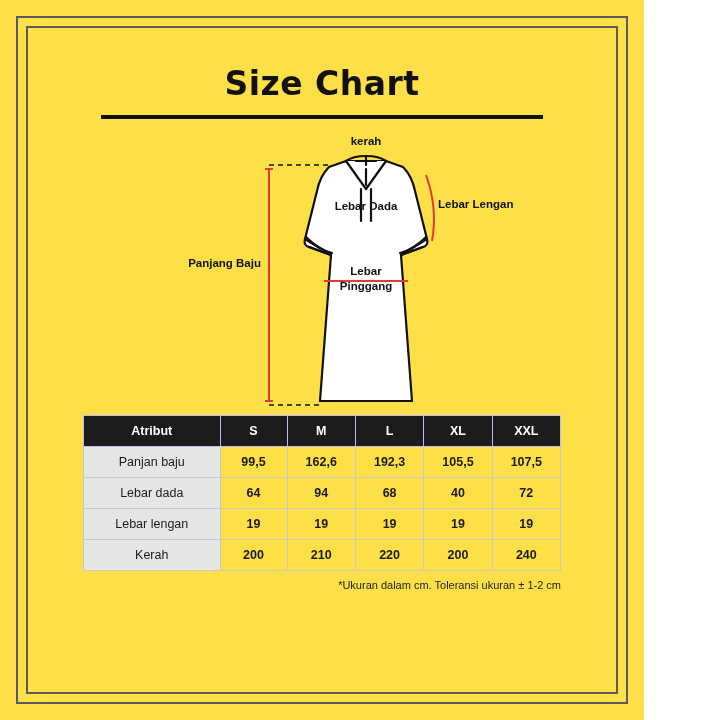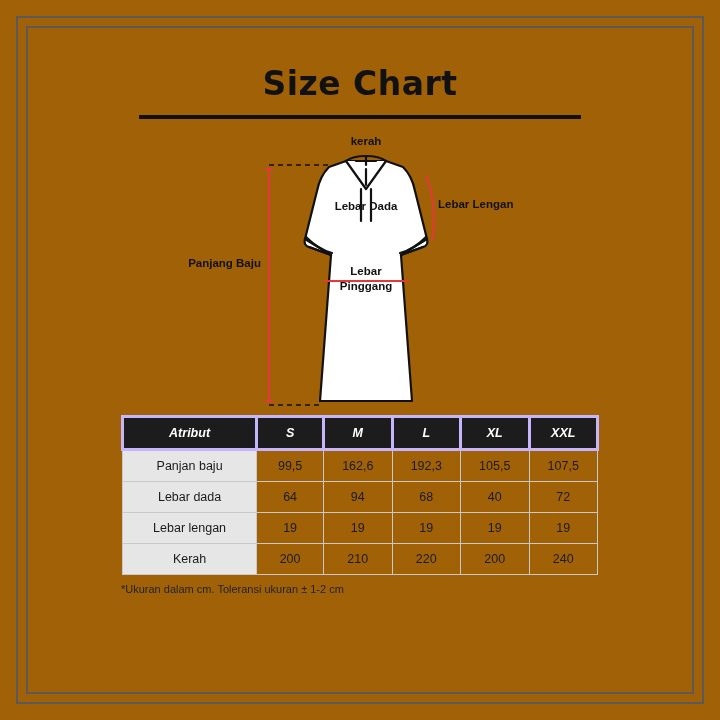--- a/index.html
+++ b/index.html
@@ -8,23 +8,23 @@
   }
   body {
     width: 720px;
     height: 720px;
     background: #ffffff;
     font-family: "Liberation Sans", sans-serif;
     overflow: hidden;
   }
   .page {
     position: relative;
-    width: 720px;
+    width: 644px;
     height: 720px;
-    background: #a16207;
+    background: #fde047;
     box-sizing: border-box;
   }
   
   .frame-outer {
     position: absolute;
     left: 16px;
     top: 16px;
     right: 16px;
     bottom: 16px;
     border: 2px solid #5a5a5a;
@@ -79,43 +79,42 @@
     border-collapse: collapse;
     width: 478px;
     font-size: 12.5px;
     color: #1a1a1a;
   }
   table.size-table th,
   table.size-table td {
     border: 1px solid #c9c9c9;
     height: 30px;
     text-align: center;
-    font-weight: normal;
+    font-weight: bold;
     padding: 0 4px;
   }
   table.size-table thead th {
     background: #1c1c1c;
     color: #ffffff;
     font-weight: bold;
     font-size: 12.5px;
-    border: 3px solid #c4b5fd;
+    border: 1px solid #c4b5fd;
     height: 30px;
-    font-style: italic;
   }
   table.size-table tbody tr td:first-child {
     background: #e6e6e6;
     font-weight: normal;
     font-size: 12.5px;
   }
   .footnote {
     width: 478px;
     margin: 8px auto 0 auto;
     font-size: 11px;
     color: #222222;
-    text-align: left;
+    text-align: right;
   }
   .lbl {
     font-family: "Liberation Sans", sans-serif;
     font-weight: bold;
     fill: #111111;
   }
 </style>
 </head>
 <body>
 

